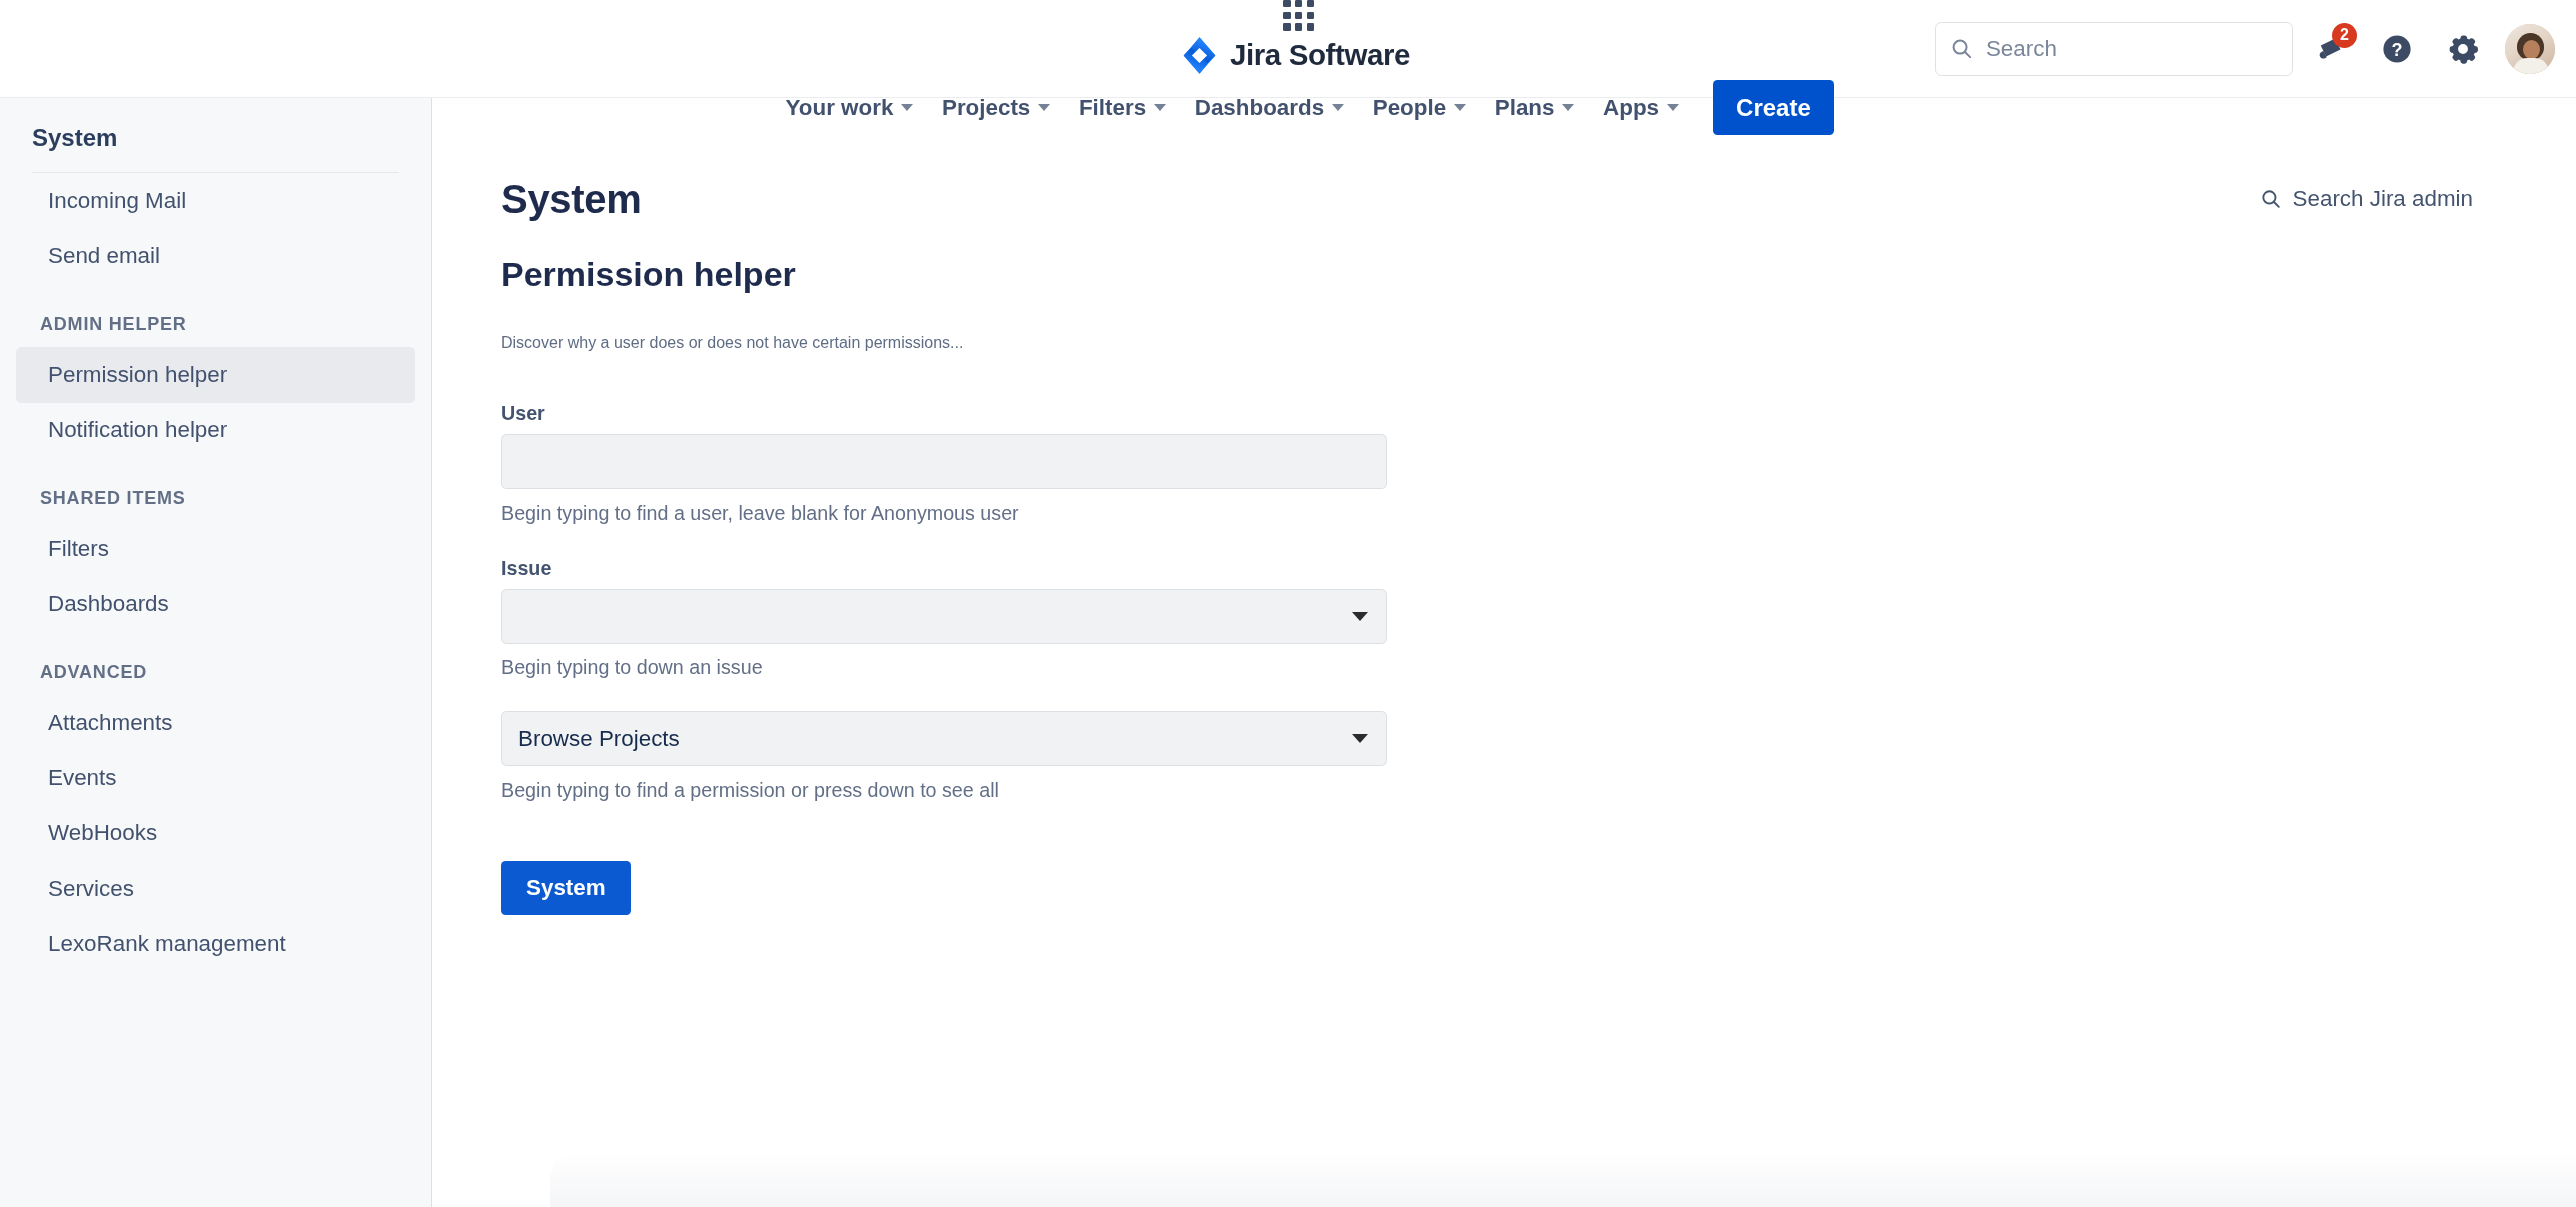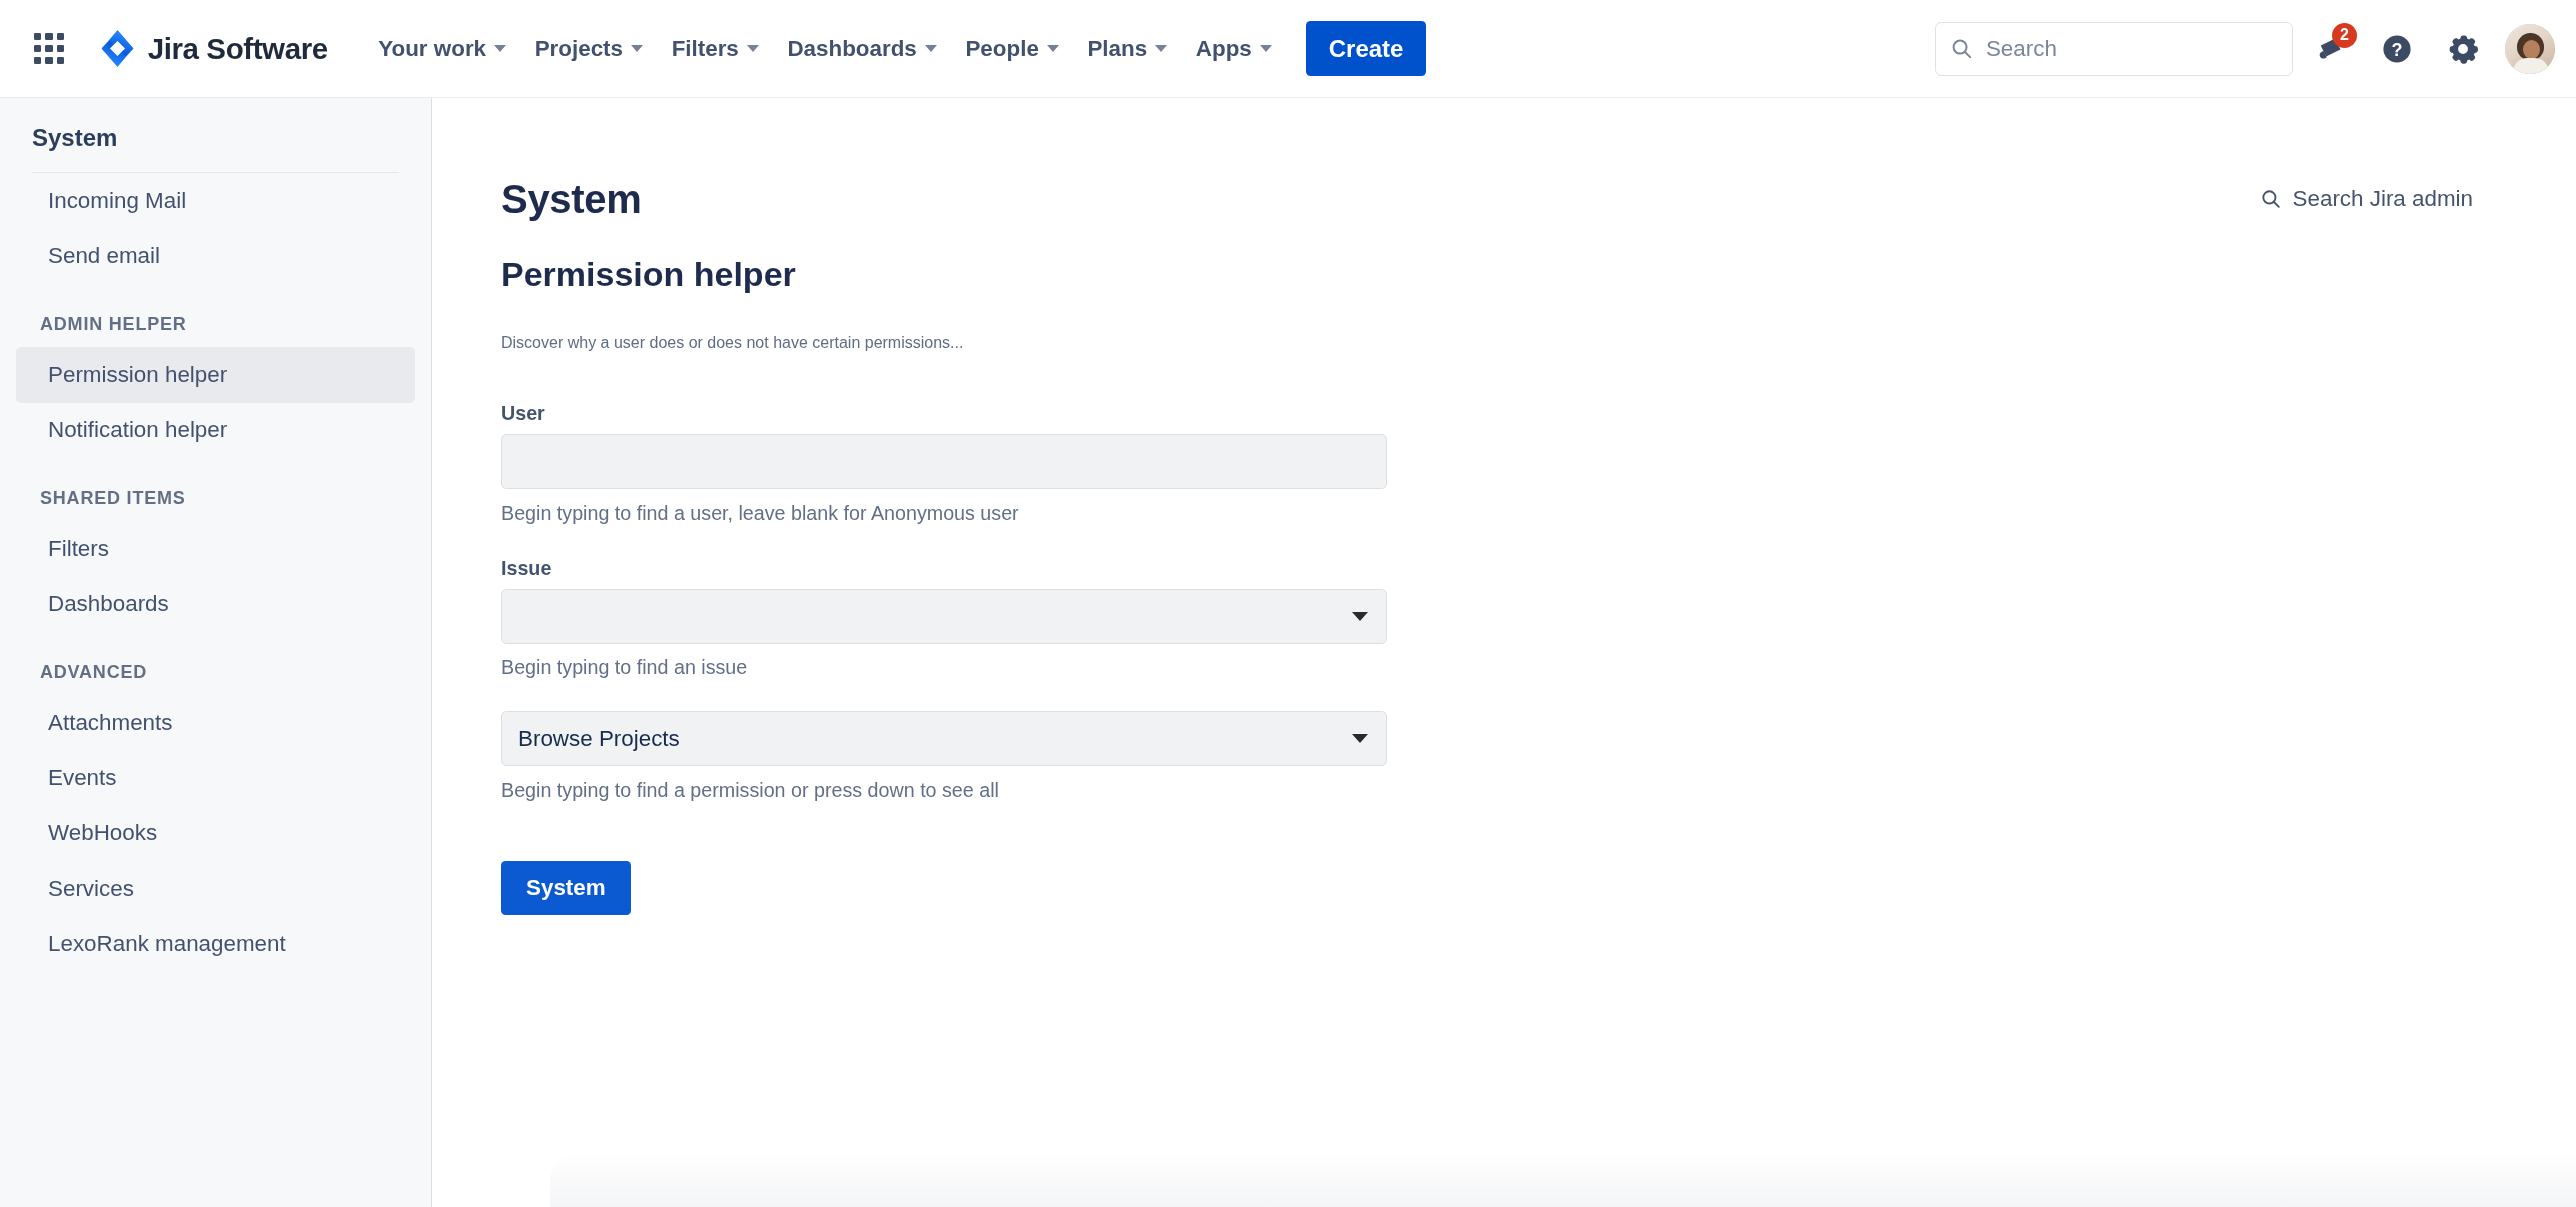--- a/index.html
+++ b/index.html
@@ -16,20 +16,21 @@
   #topnav {
     position: absolute;
     top: 0; left: 0;
     width: 2576px;
     height: 98px;
     background: #ffffff;
     border-bottom: 1.8px solid #ebecf0;
     display: flex;
     align-items: center;
     z-index: 20;
+    flex-direction: column;
   }
   #appswitcher {
     width: 55px; height: 55px;
     margin-left: 21.5px;
     border-radius: 5.4px;
     display: flex; align-items: center; justify-content: center;
     cursor: pointer;
   }
   .grid-icon { display: grid; grid-template-columns: repeat(3, 7.2px); grid-gap: 4.5px; }
   .grid-icon i { display: block; width: 7.2px; height: 7.2px; background: #3c4a63; border-radius: 1.3px; }
@@ -476,21 +477,21 @@
         </div>
         <div class="field-hint">Begin typing to find a user, leave blank for Anonymous user</div>
       </div>
 
       <div class="field">
         <div class="field-label">Issue</div>
         <div class="field-control select">
           <span></span>
           <span class="sel-caret"></span>
         </div>
-        <div class="field-hint">Begin typing to find an issue</div>
+        <div class="field-hint">Begin typing to down an issue</div>
       </div>
 
       <div class="field">
         <div class="field-control select">
           <span>Browse Projects</span>
           <span class="sel-caret"></span>
         </div>
         <div class="field-hint">Begin typing to find a permission or press down to see all</div>
       </div>
 

